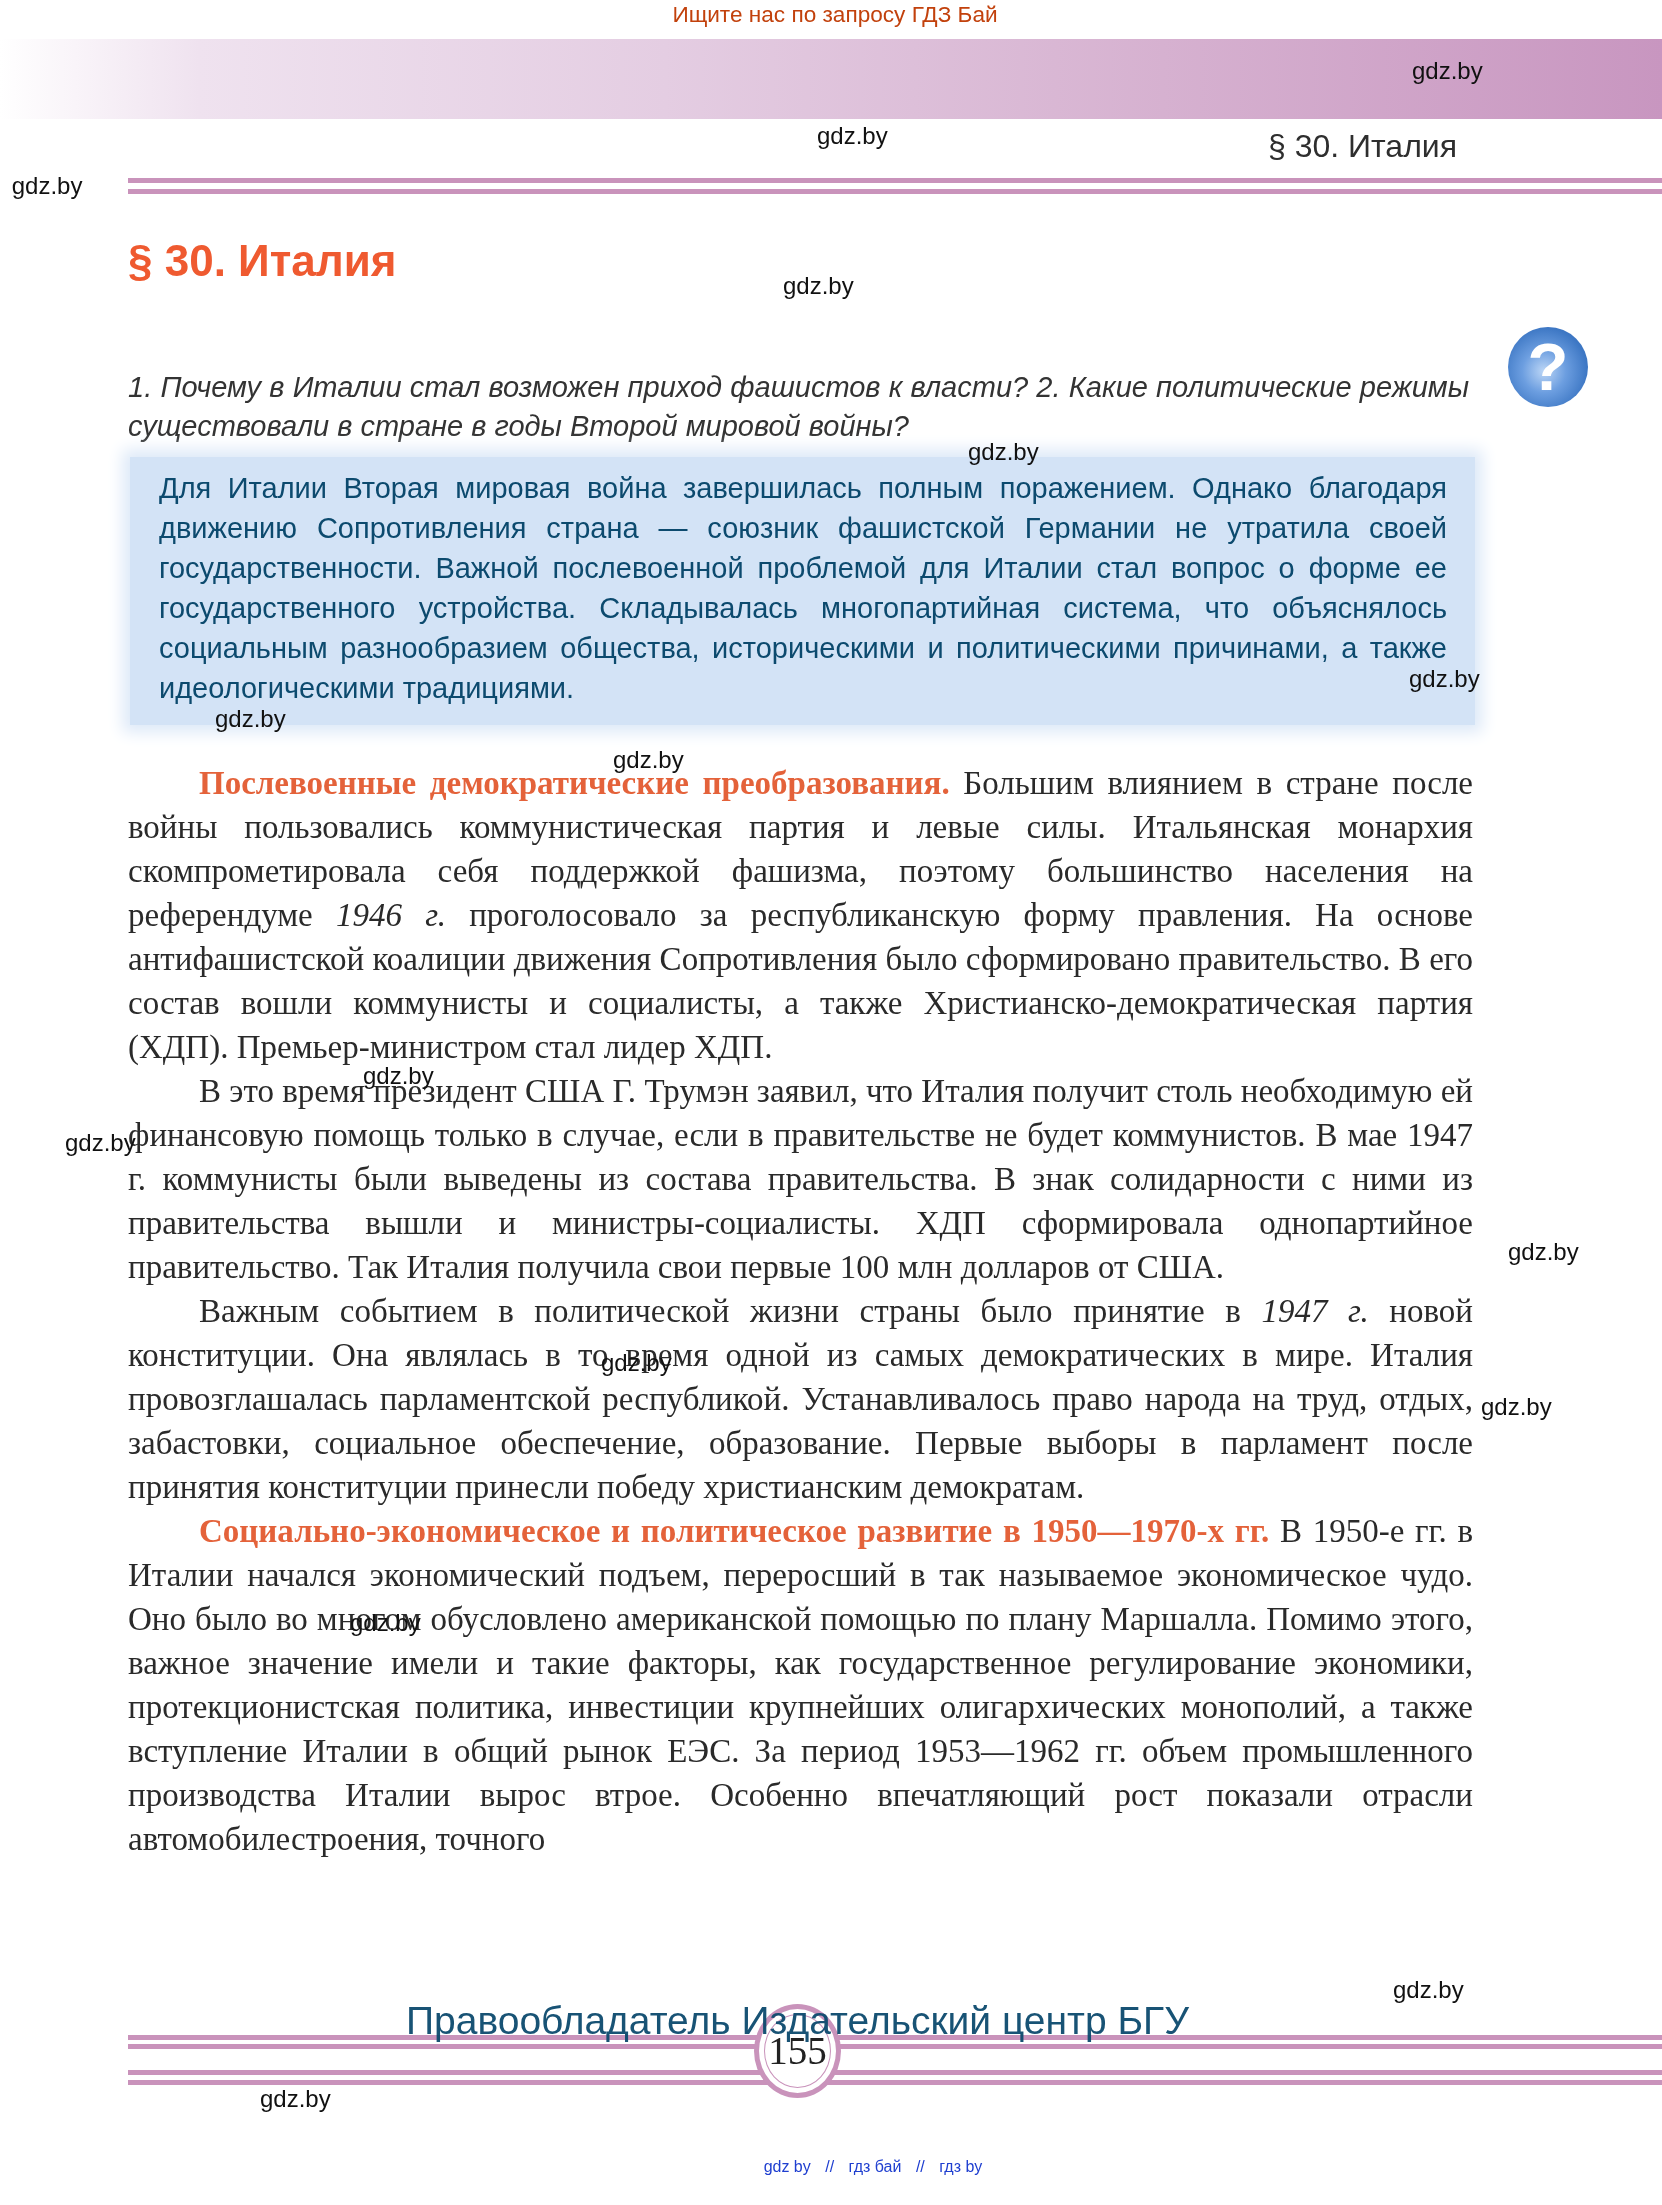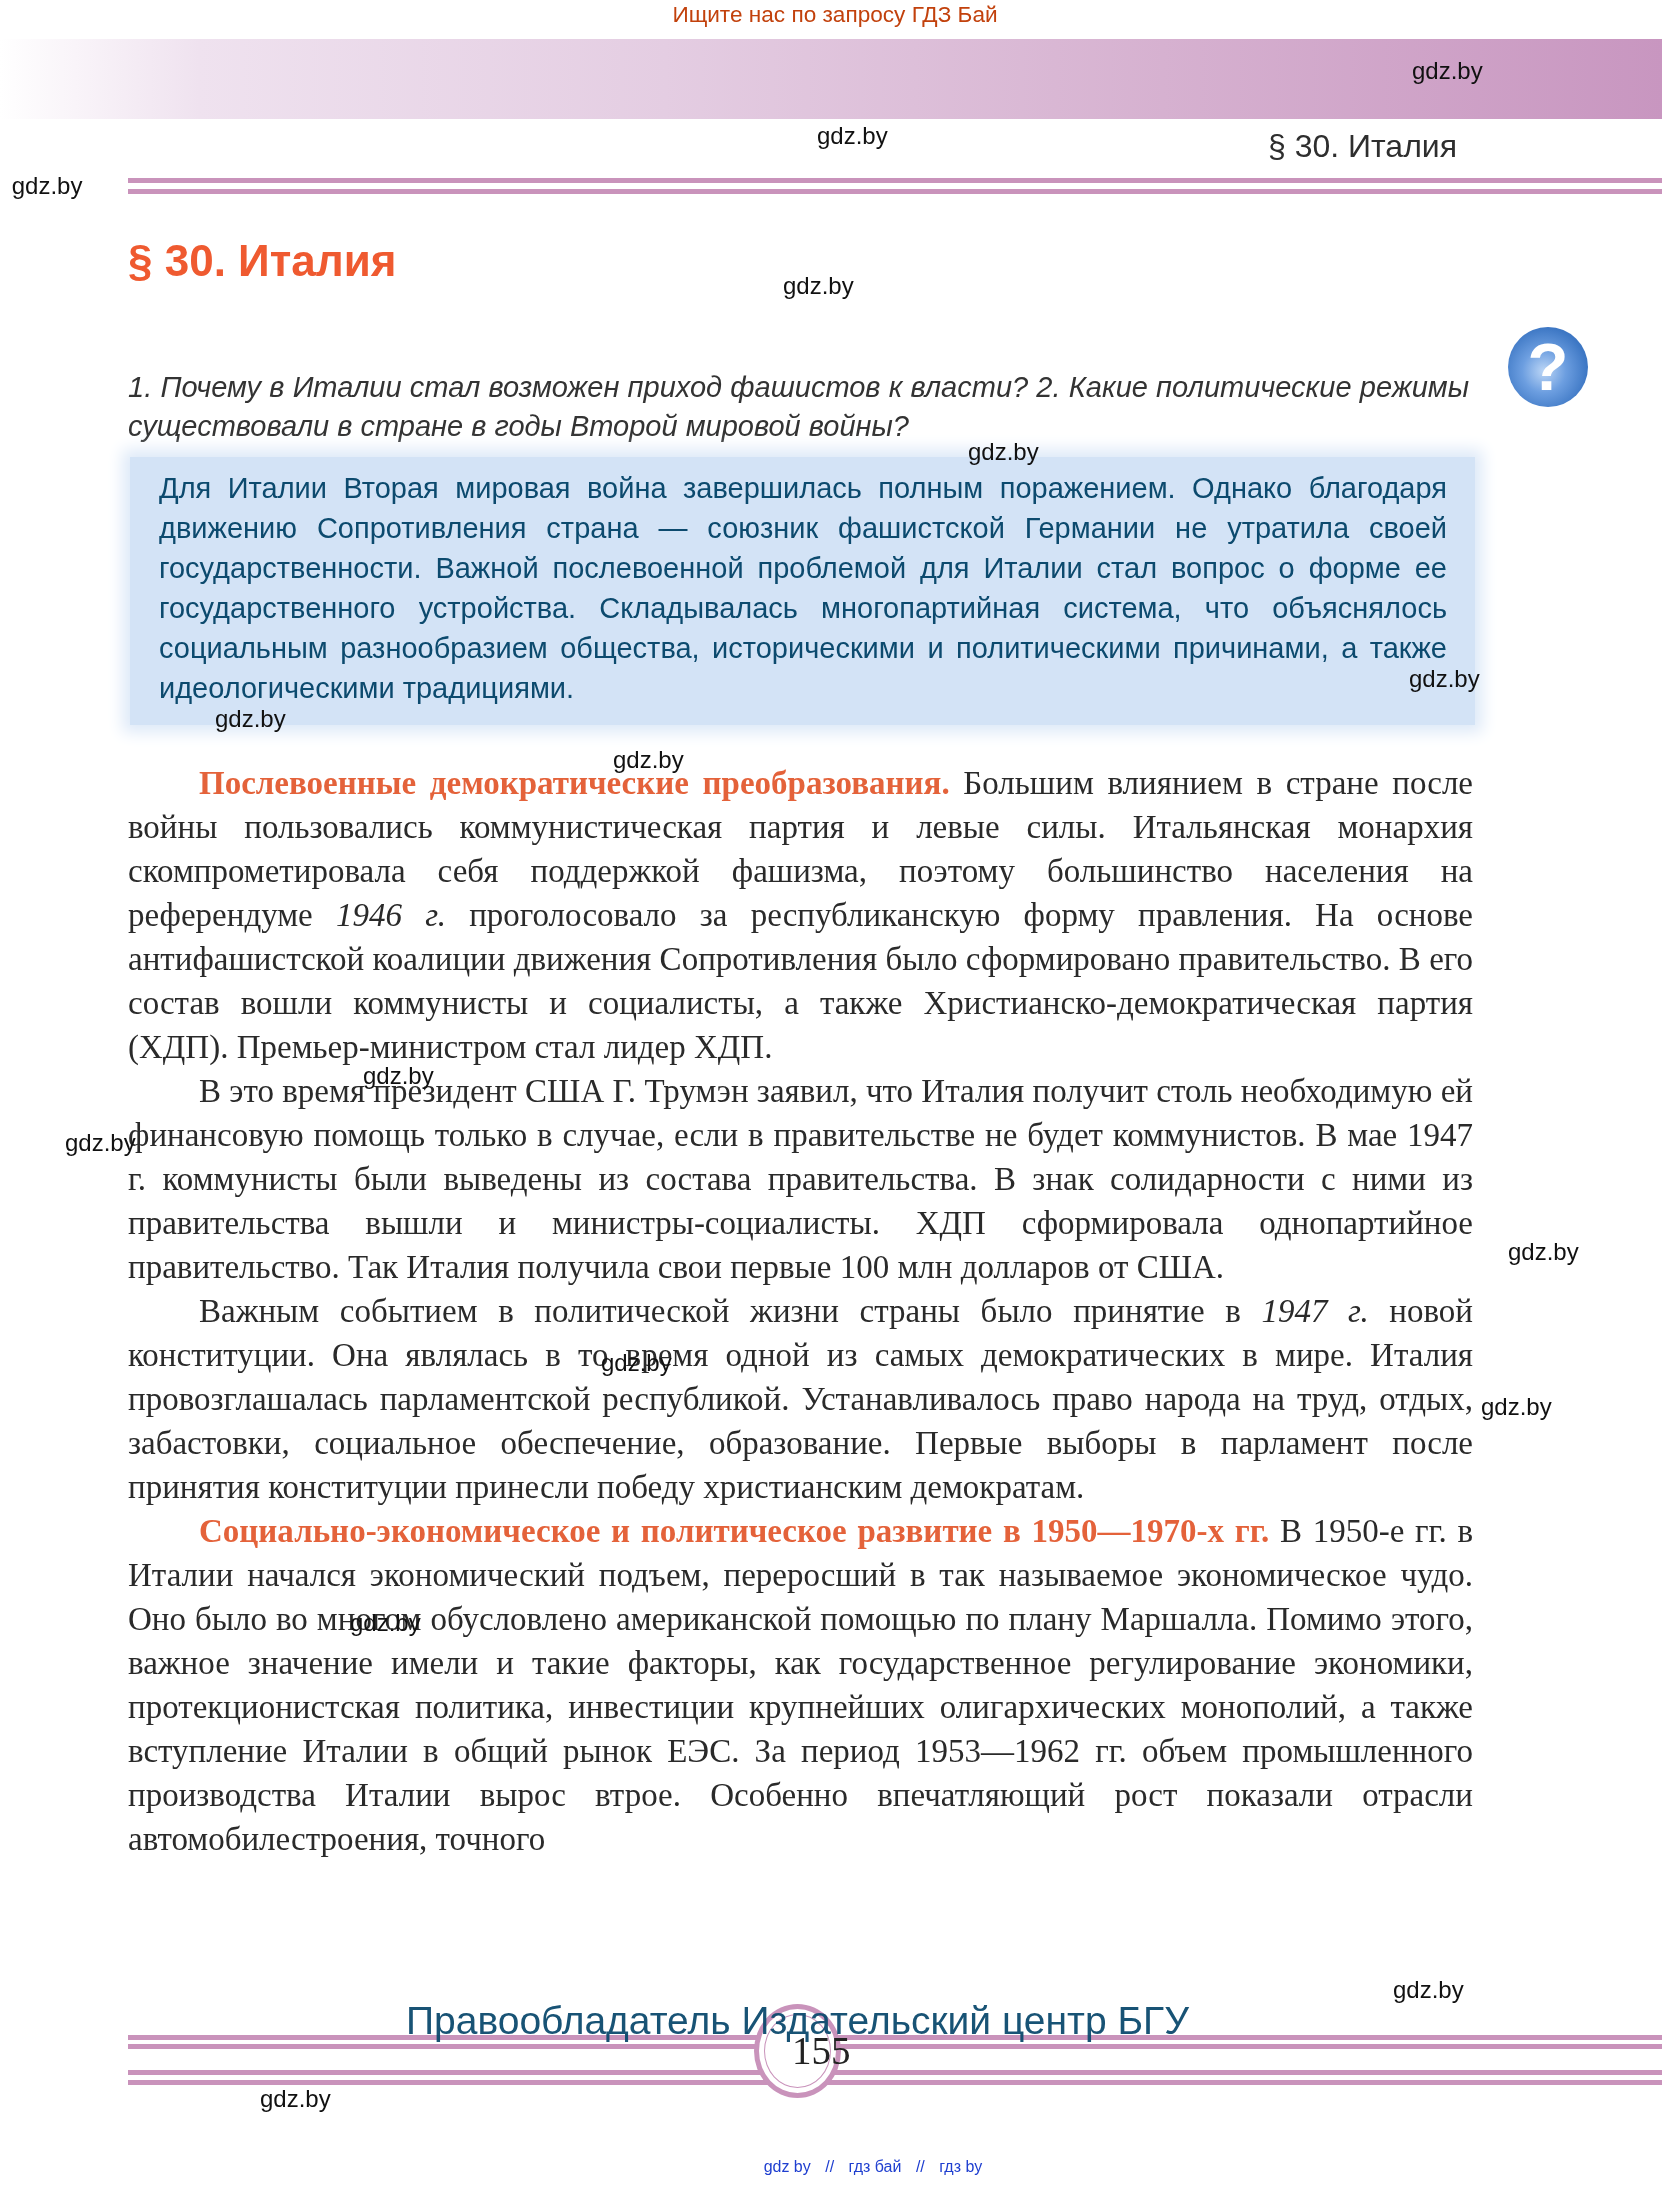--- a/index.html
+++ b/index.html
@@ -64,21 +64,21 @@
   }
   .pagecircle {
     position: absolute; left: 754px; top: 2004px; width: 87px; height: 94px; border-radius: 50%;
     border: 5px solid #c993bb; background: #fff; box-sizing: border-box;
   }
   .pagecircle .inner {
     position: absolute; left: 5px; top: 5px; right: 5px; bottom: 5px; border-radius: 50%;
     border: 1.7px solid #c993bb;
   }
   .pagenum {
-    position: absolute; left: 792px; width: 87px; top: 2028px; 
+    position: absolute; left: 754px; width: 87px; top: 2028px; text-align: center;
     font-size: 39px; color: #222; font-family: "Liberation Serif", serif;
   }
   .bottom-links {
     position: absolute; left: 0; width: 1662px; top: 2158px; text-align: center;
     font-family: "Liberation Sans", sans-serif; font-size: 16px; color: #1f3fd0; padding-left: 42px;
   }
   .bottom-links span { margin: 0 5px; }
 </style>
 </head>
 <body>

